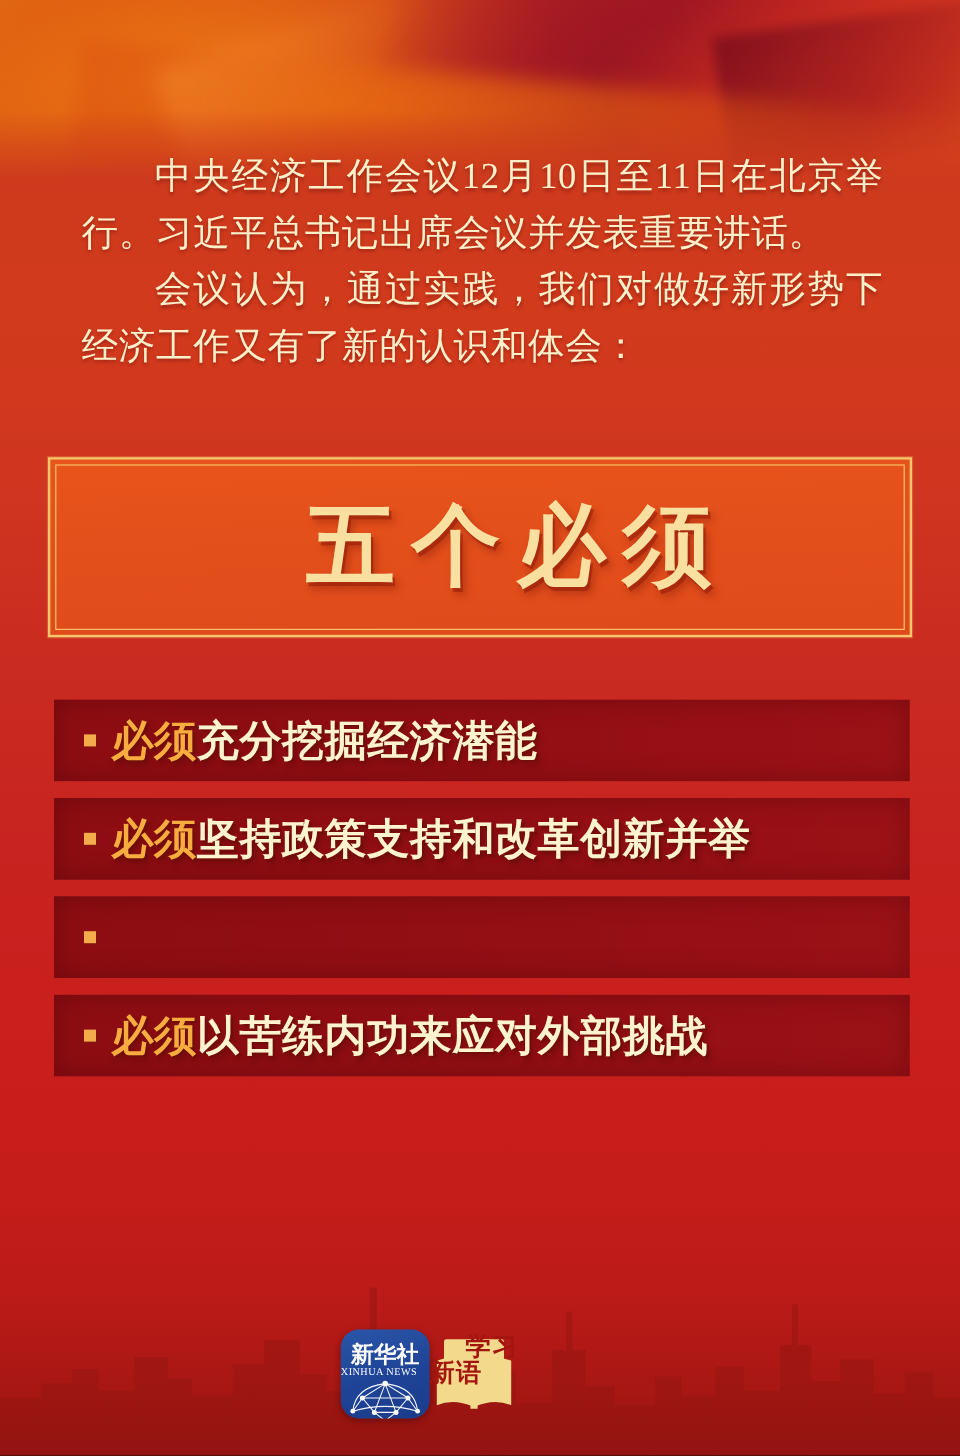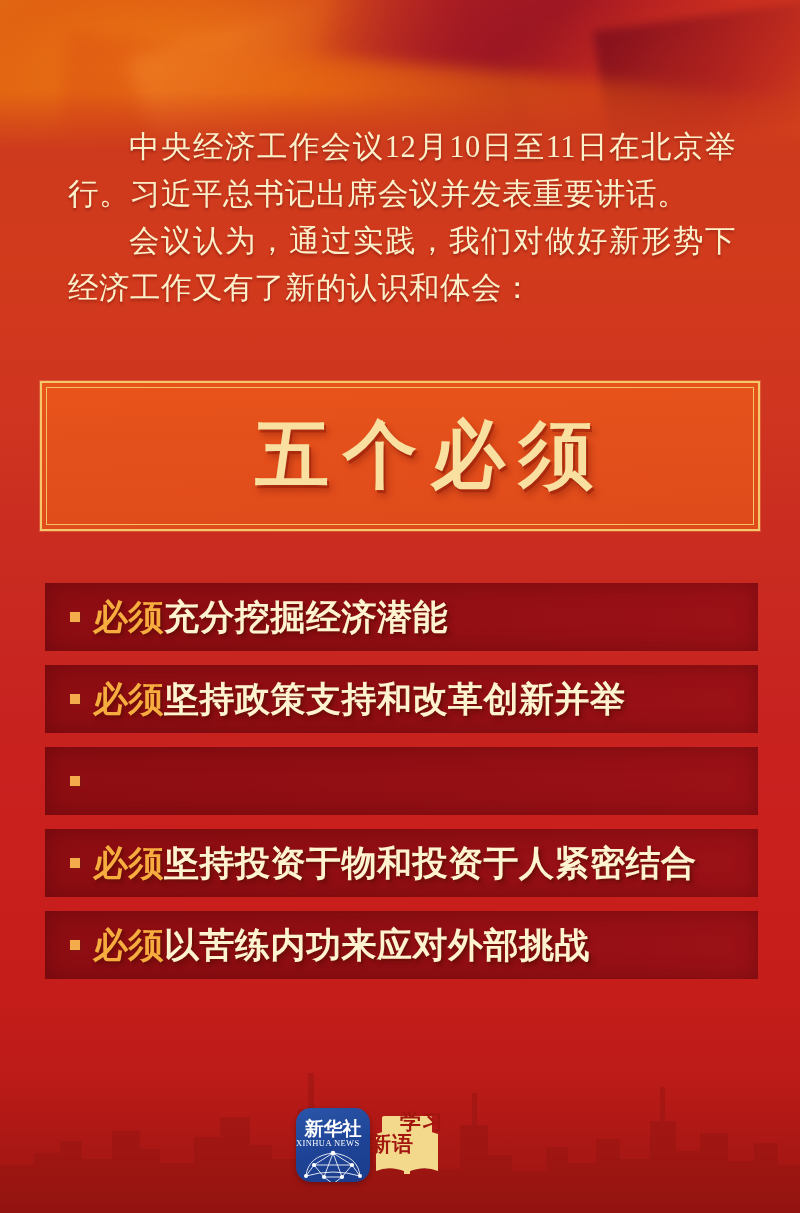--- a/index.html
+++ b/index.html
@@ -194,21 +194,21 @@
   .sky-fade {
     position: absolute;
     left: 0; bottom: 0;
     width: 800px; height: 130px;
     background: linear-gradient(180deg, rgba(160,22,18,0) 0%, rgba(150,20,16,0.35) 60%, rgba(140,18,15,0.55) 100%);
   }
 
   
   .footer {
     position: absolute;
-    left: 12px; top: 1108px;
+    left: 0; top: 1108px;
     width: 716px;
     display: flex;
     align-items: center;
     justify-content: center;
   }
   .xinhua {
     width: 74px; height: 74px;
     border-radius: 15px;
     background: linear-gradient(165deg, #2a55a8 0%, #1e4396 55%, #1b3c8b 100%);
     position: relative;
@@ -270,24 +270,20 @@
     <div class="row">
       <span class="bullet"></span>
       <span class="row-text"><span class="kw">必须</span><span>充分挖掘经济潜能</span></span>
     </div>
     <div class="row">
       <span class="bullet"></span>
       <span class="row-text"><span class="kw">必须</span><span>坚持政策支持和改革创新并举</span></span>
     </div>
     <div class="row">
       <span class="bullet"></span>
-    </div>
-    <div class="row">
-      <span class="bullet"></span>
-      <span class="row-text"><span class="kw">必须</span><span>坚持投资于物和投资于人紧密结合</span></span>
     </div>
     <div class="row">
       <span class="bullet"></span>
       <span class="row-text"><span class="kw">必须</span><span>以苦练内功来应对外部挑战</span></span>
     </div>
   </div>
 
   <svg class="skyline" viewBox="0 0 800 200" preserveAspectRatio="none">
     <g fill="#8d1410">
       <rect x="0" y="152" width="34" height="48"></rect>

